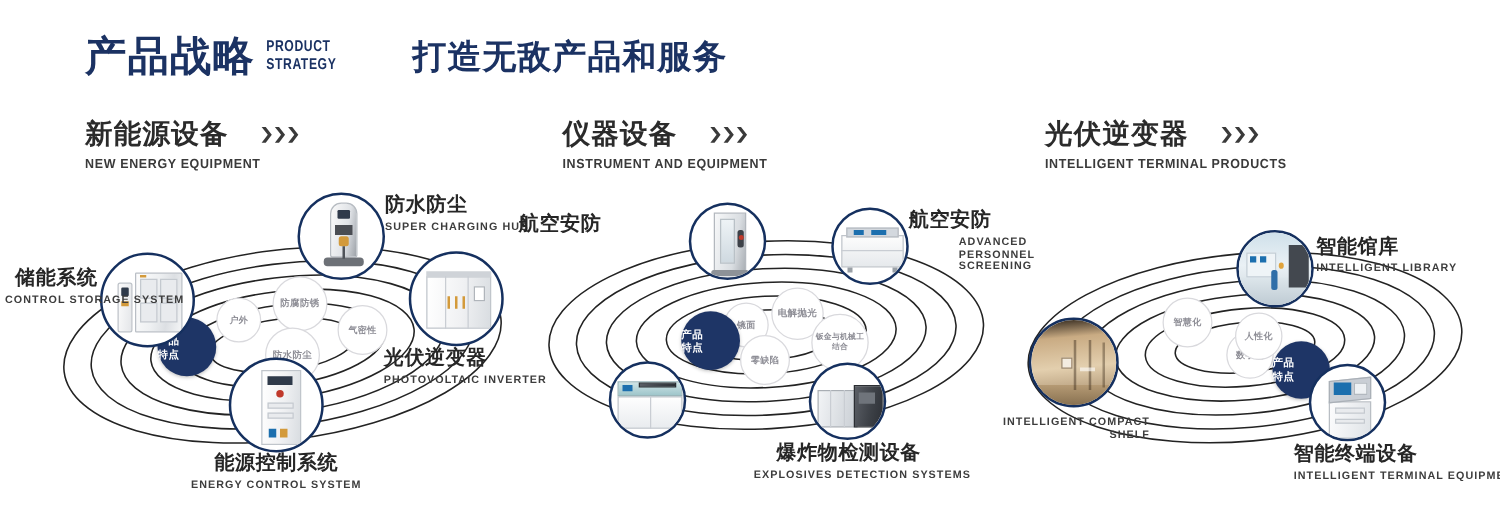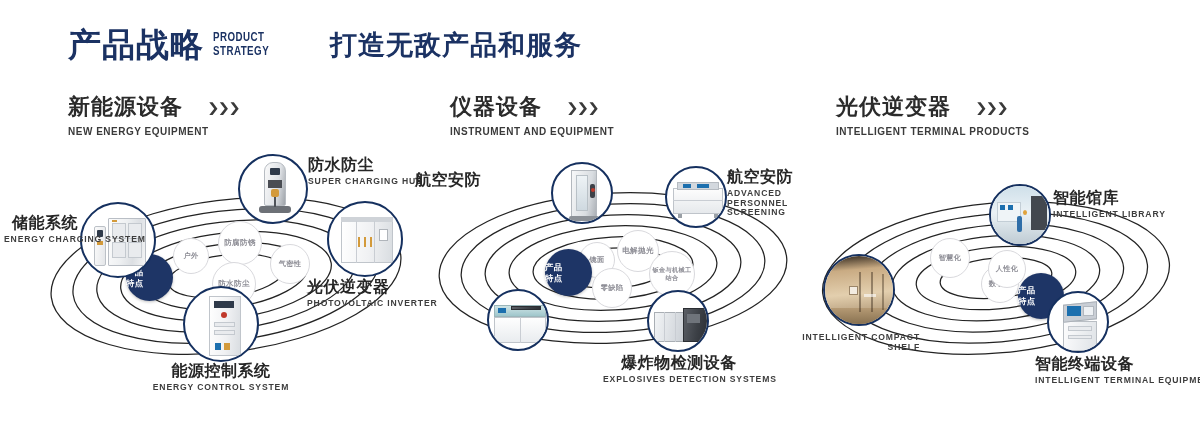--- a/index.html
+++ b/index.html
@@ -155,21 +155,21 @@
         <div class="dv panel" style="left:30px;top:38px;width:14px;height:16px;"></div>
         <div class="dv panel" style="left:46px;top:38px;width:14px;height:16px;"></div>
         <div class="dv amber" style="left:30px;top:15.5px;width:5px;height:2px;"></div>
         <div class="dv" style="left:12px;top:22px;width:12px;height:40px;background:linear-gradient(95deg,#fbfbfb,#e4e6e9);border:1px solid #bcc1c7;border-radius:2px;"></div>
         <div class="dv scr" style="left:15px;top:26px;width:6px;height:7px;border-radius:1px;"></div>
         <div class="dv amber" style="left:15px;top:37px;width:6px;height:4px;"></div>
       </div>
     </div>
     <div class="nlabel ar" style="left:-26px;top:64px;width:74px;">
       <div class="cn">储能系统</div>
-      <div class="en">ENERGY CHARGING SYSTEM</div>
+      <div class="en">CONTROL STORAGE SYSTEM</div>
     </div>
 
     <div class="node" style="left:208px;top:4px;width:70px;height:70px;">
       <div class="art">
         <div class="dv" style="left:24px;top:6px;width:22px;height:44px;background:linear-gradient(100deg,#fafafa,#dfe2e6 60%,#9ea3a9);border-radius:9px 9px 2px 2px;border:1px solid #b7bcc2;"></div>
         <div class="dv scr" style="left:30px;top:12px;width:10px;height:7px;border-radius:1px;"></div>
         <div class="dv" style="left:28px;top:24px;width:14px;height:8px;background:#4a4d53;"></div>
         <div class="dv amber" style="left:31px;top:33px;width:8px;height:8px;border-radius:2px;"></div>
         <div class="dv" style="left:19px;top:50px;width:32px;height:7px;background:#6d7177;border-radius:3px;"></div>
         <div class="dv" style="left:34px;top:41px;width:2px;height:10px;background:#4f5359;"></div>
@@ -259,21 +259,21 @@
         <div class="dv" style="left:10px;top:14px;width:42px;height:8px;background:#d3d8de;border:1px solid #b6bbc1;"></div>
         <div class="dv scr-b" style="left:16px;top:16px;width:8px;height:4px;"></div>
         <div class="dv scr-b" style="left:30px;top:16px;width:12px;height:4px;"></div>
         <div class="dv ln" style="left:6px;top:32px;width:50px;height:1px;"></div>
         <div class="dv" style="left:11px;top:46px;width:4px;height:4px;background:#9aa0a6;"></div>
         <div class="dv" style="left:47px;top:46px;width:4px;height:4px;background:#9aa0a6;"></div>
       </div>
     </div>
     <div class="nlabel al" style="left:312px;top:18px;">
       <div class="cn">航空安防</div>
-      <div class="en" style="white-space:normal;width:92px;">ADVANCED PERSONNEL SCREENING</div>
+      <div class="en" style="white-space:normal;width:92px;margin-left:40px;">ADVANCED PERSONNEL SCREENING</div>
     </div>
 
     <div class="node" style="left:72px;top:139px;width:62px;height:62px;">
       <div class="art">
         <div class="dv" style="left:5px;top:26px;width:52px;height:26px;background:linear-gradient(180deg,#fefefe,#e9ecef);border:1px solid #bfc4ca;"></div>
         <div class="dv" style="left:5px;top:14px;width:52px;height:12px;background:linear-gradient(180deg,#cfe4e6,#9fc6cb);border:1px solid #9bb6ba;"></div>
         <div class="dv dark" style="left:22px;top:15px;width:30px;height:4px;"></div>
         <div class="dv ln" style="left:31px;top:26px;width:1px;height:26px;"></div>
         <div class="dv scr-b" style="left:9px;top:17px;width:8px;height:5px;"></div>
       </div>

